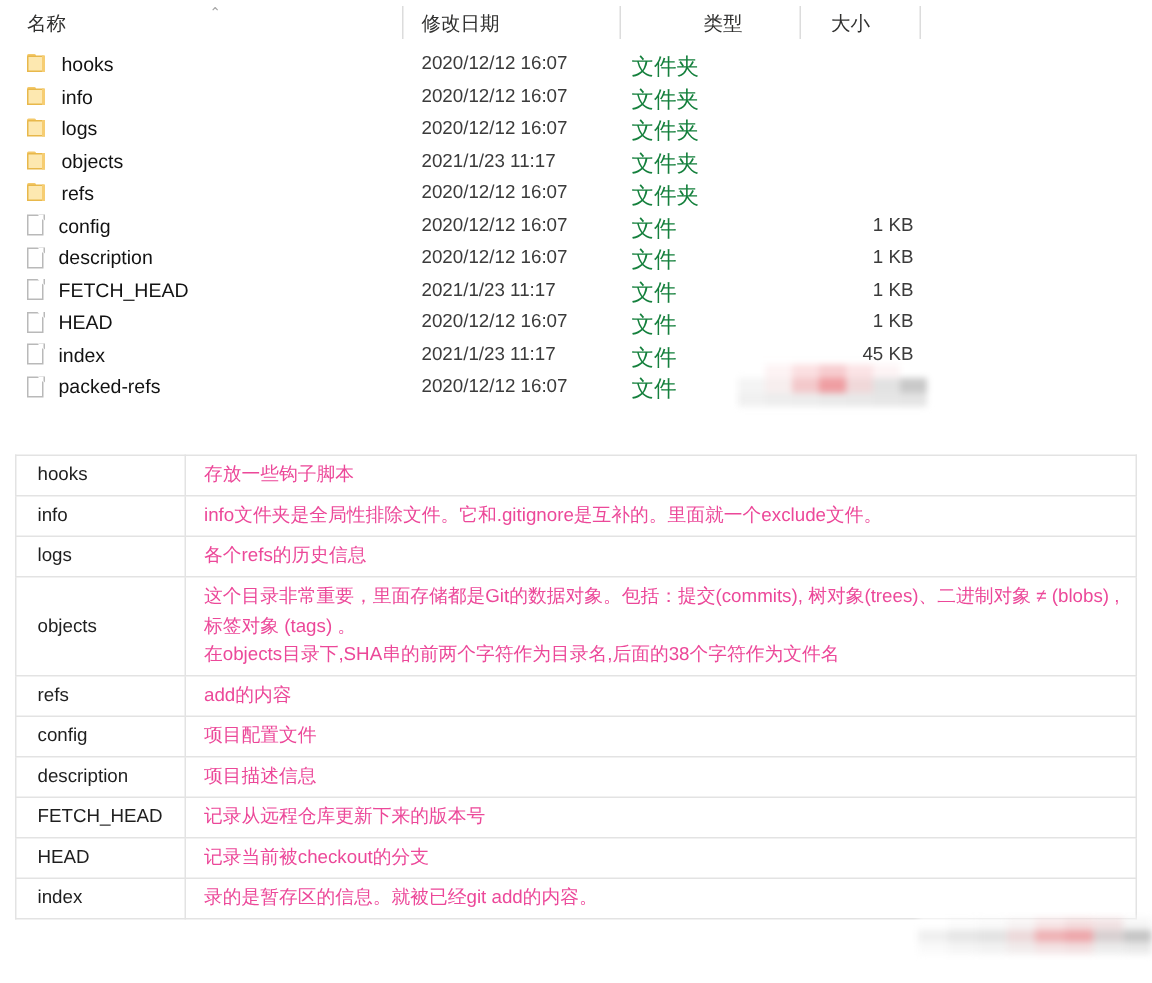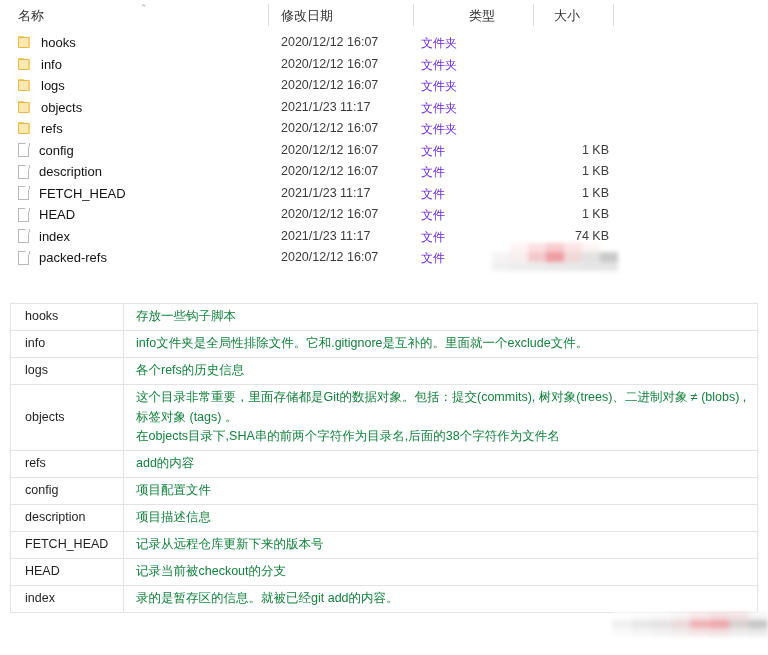--- a/index.html
+++ b/index.html
@@ -82,22 +82,22 @@
     left: 281px;
     top: 3px;
     font-size: 12.5px;
     color: #3b3b3b;
     white-space: nowrap;
   }
   .ex-type {
     position: absolute;
     left: 421px;
     top: 3px;
-    font-size: 12px;
-    color: #6d28d9;
+    font-size: 15px;
+    color: #15803d;
     white-space: nowrap;
   }
   .ex-size {
     position: absolute;
     left: 519px;
     width: 90px;
     top: 3px;
     font-size: 12.5px;
     color: #3b3b3b;
     text-align: right;
@@ -200,21 +200,21 @@
     top: 303px;
     width: 748px;
     border-collapse: collapse;
     font-size: 12.5px;
     table-layout: fixed;
   }
   #desc-table td {
     border: 1px solid #e3e3e3;
     padding: 0 10px;
     vertical-align: middle;
-    color: #15803d;
+    color: #ec4899;
     line-height: 1.55;
   }
   #desc-table td.key {
     width: 88px;
     padding-left: 14px;
     white-space: nowrap;
     color: #1f1f1f;
   }
   #desc-table td.val {
     padding-left: 12px;
@@ -363,21 +363,21 @@
         <div class="ex-name">
           <span class="icon-file">
             <span class="sheet"></span>
             <span class="fold"></span>
             <span class="foldw"></span>
           </span>
           <span class="ex-label">index</span>
         </div>
         <div class="ex-date">2021/1/23 11:17</div>
         <div class="ex-type">文件</div>
-        <div class="ex-size">74 KB</div>
+        <div class="ex-size">45 KB</div>
       </div>
       <div class="ex-row">
         <div class="ex-name">
           <span class="icon-file">
             <span class="sheet"></span>
             <span class="fold"></span>
             <span class="foldw"></span>
           </span>
           <span class="ex-label">packed-refs</span>
         </div>

